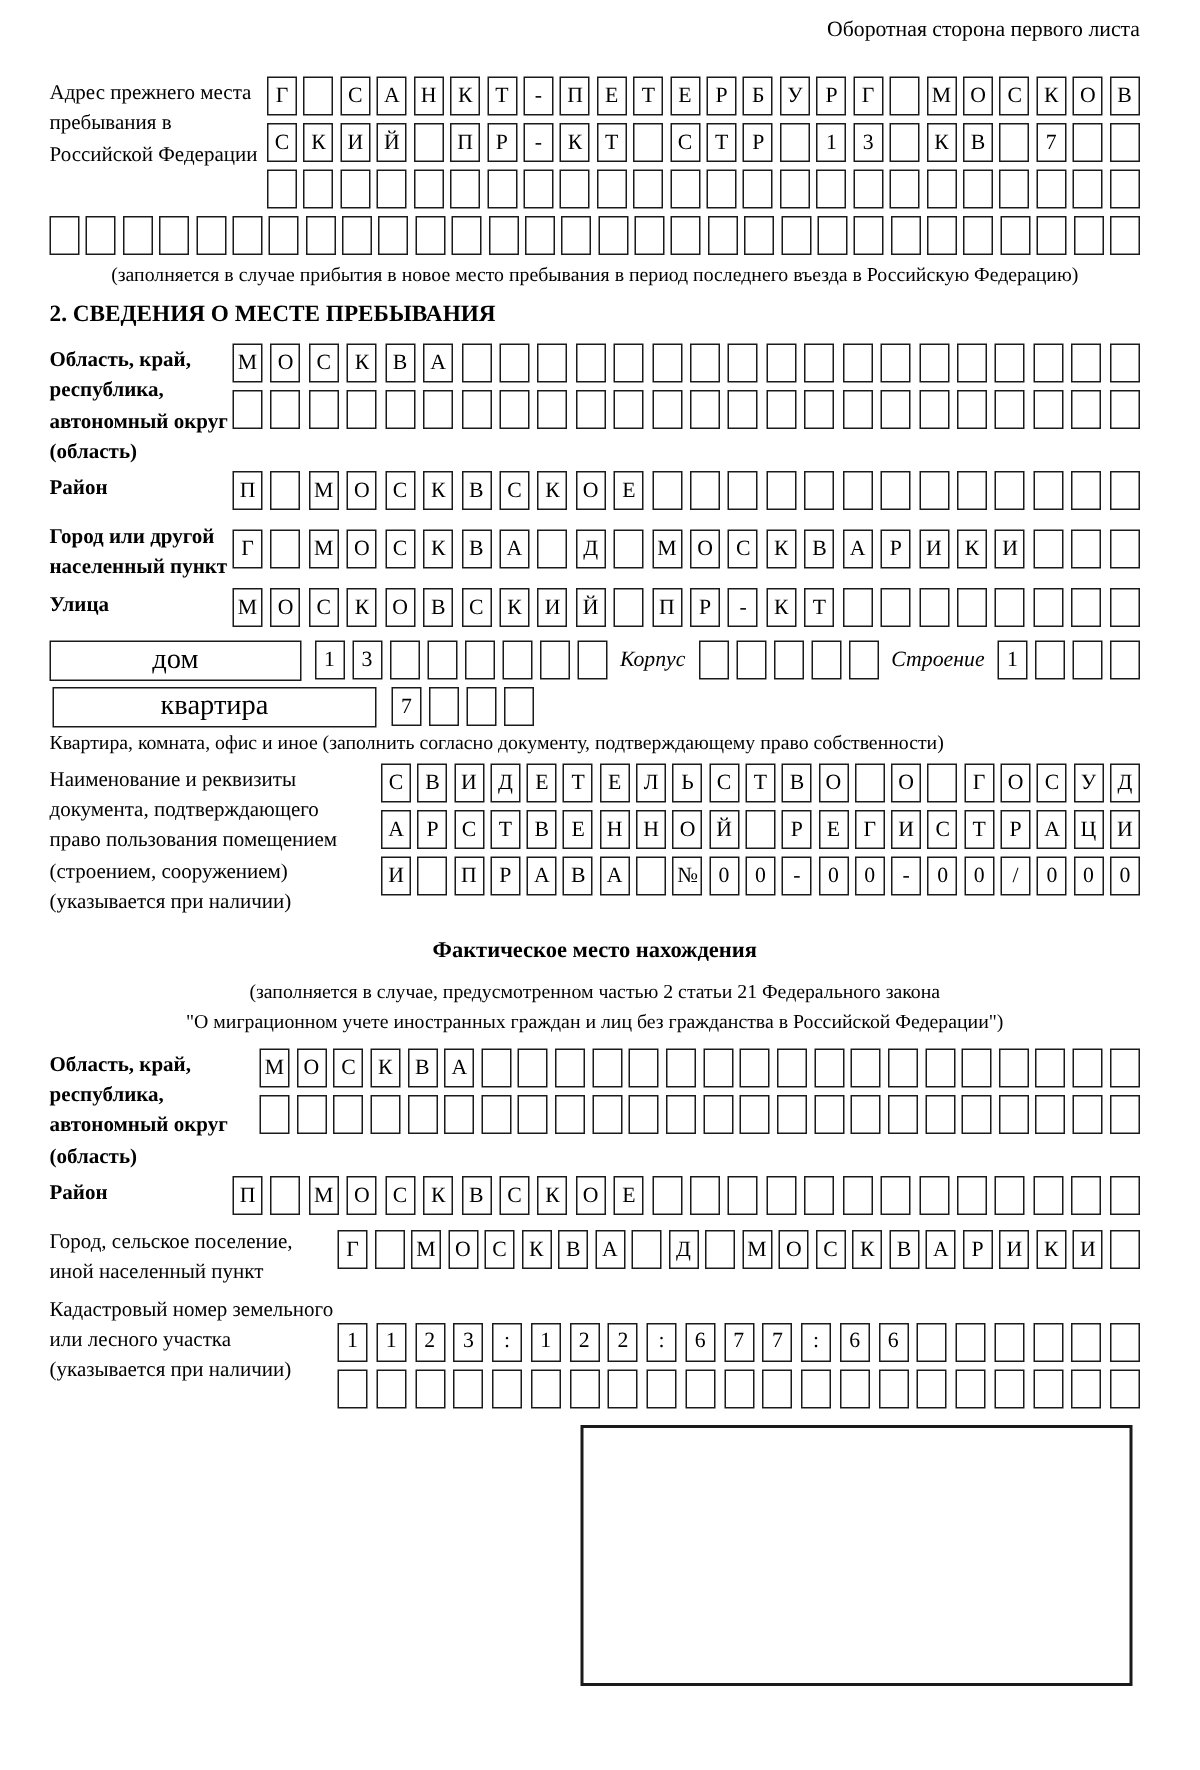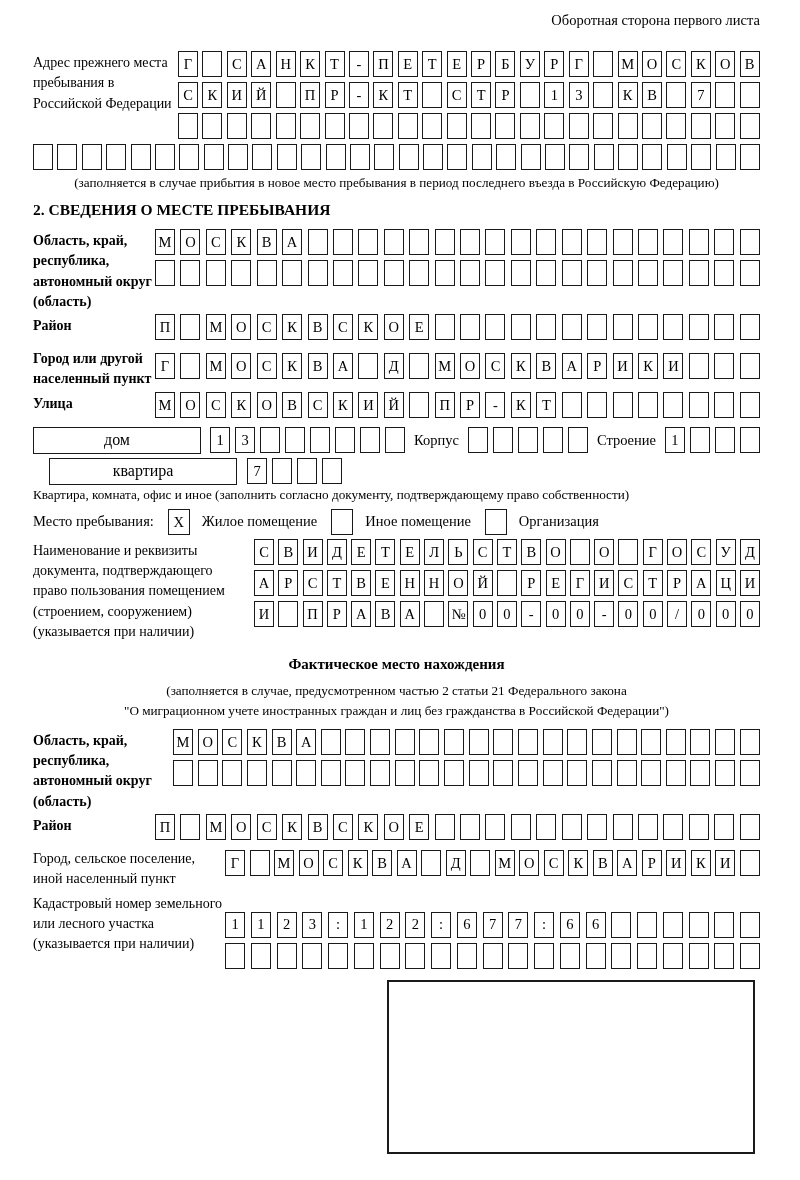--- a/index.html
+++ b/index.html
@@ -12,23 +12,23 @@
   .lbl-std{width:122px;font-weight:bold;}
   .lbl-doc{width:221px;padding-right:10px;box-sizing:border-box;}
   .rows{flex:1;}
   .cellrow{display:flex;justify-content:space-between;margin-bottom:5px;}
   .cell{box-sizing:border-box;flex:none;width:20px;height:26px;border:1.6px solid #1a1a1a;
         display:flex;align-items:center;justify-content:center;
         font-size:14.5px;line-height:1;background:#fff;}
   .caption{text-align:center;font-size:13.2px;margin:2px 0 6px 0;}
   .sec-title{font-weight:bold;font-size:15.5px;margin:10px 0 10px 0;}
   .wide-box{box-sizing:border-box;border:1.6px solid #1a1a1a;height:27px;display:flex;
-            align-items:center;justify-content:center;font-size:16px;}
+            align-items:center;justify-content:center;font-size:19px;}
   .dom-row{display:flex;align-items:center;justify-content:space-between;margin:4px 0 2px 0;}
-  .inline-label{font-size:14.5px;flex:none;}
+  .inline-label{font-size:14.5px;flex:none;font-style:italic;}
   .cellgroup{display:flex;gap:5px;}
   .kv-row{display:flex;align-items:center;gap:10px;margin:4px 0 2px 0;}
   .mesto-row{display:flex;align-items:center;gap:14px;margin:6px 0 0 0;font-size:14.5px;}
   .opt{display:flex;align-items:center;gap:12px;}
   .checkbox{width:22px;}
   .fact-head{text-align:center;font-weight:bold;font-size:15px;margin:14px 0 8px 0;}
   .fact-sub{text-align:center;font-size:13.2px;line-height:1.5;}
   .confirm-wrap{width:368px;margin-left:354px;margin-top:6px;}
   .stamp-box{box-sizing:border-box;width:368px;height:174px;border:2px solid #1a1a1a;}
   .mb0{margin-bottom:0;}
@@ -336,45 +336,30 @@
     <span class="inline-label">Строение</span>
     <div class="cellgroup">
         <span class="cell">1</span>
         <span class="cell"></span>
         <span class="cell"></span>
         <span class="cell"></span>
       </div>
   </div>
 
   <div class="kv-row">
-    <div class="wide-box" style="width:188px;margin-left:16px;">квартира</div>
+    <div class="wide-box" style="width:216px;margin-left:2px;">квартира</div>
     <div class="cellgroup">
         <span class="cell">7</span>
         <span class="cell"></span>
         <span class="cell"></span>
         <span class="cell"></span>
       </div>
   </div>
   <div class="caption" style="text-align:left;">Квартира, комната, офис и иное (заполнить согласно документу, подтверждающему право собственности)</div>
 
-  <div class="mesto-row">
-    <span>Место пребывания:</span>
-    <div class="opt">
-      <span class="cell checkbox">X</span>
-      <span>Жилое помещение</span>
-    </div>
-    <div class="opt">
-      <span class="cell checkbox"></span>
-      <span>Иное помещение</span>
-    </div>
-    <div class="opt">
-      <span class="cell checkbox"></span>
-      <span>Организация</span>
-    </div>
-  </div>
 
   <div class="field-row" style="margin-top:4px;">
     <div class="lbl lbl-doc">Наименование и реквизиты документа, подтверждающего право пользования помещением (строением, сооружением) (указывается при наличии)</div>
     <div class="rows">
       <div class="cellrow">
           <span class="cell">С</span>
           <span class="cell">В</span>
           <span class="cell">И</span>
           <span class="cell">Д</span>
           <span class="cell">Е</span>

